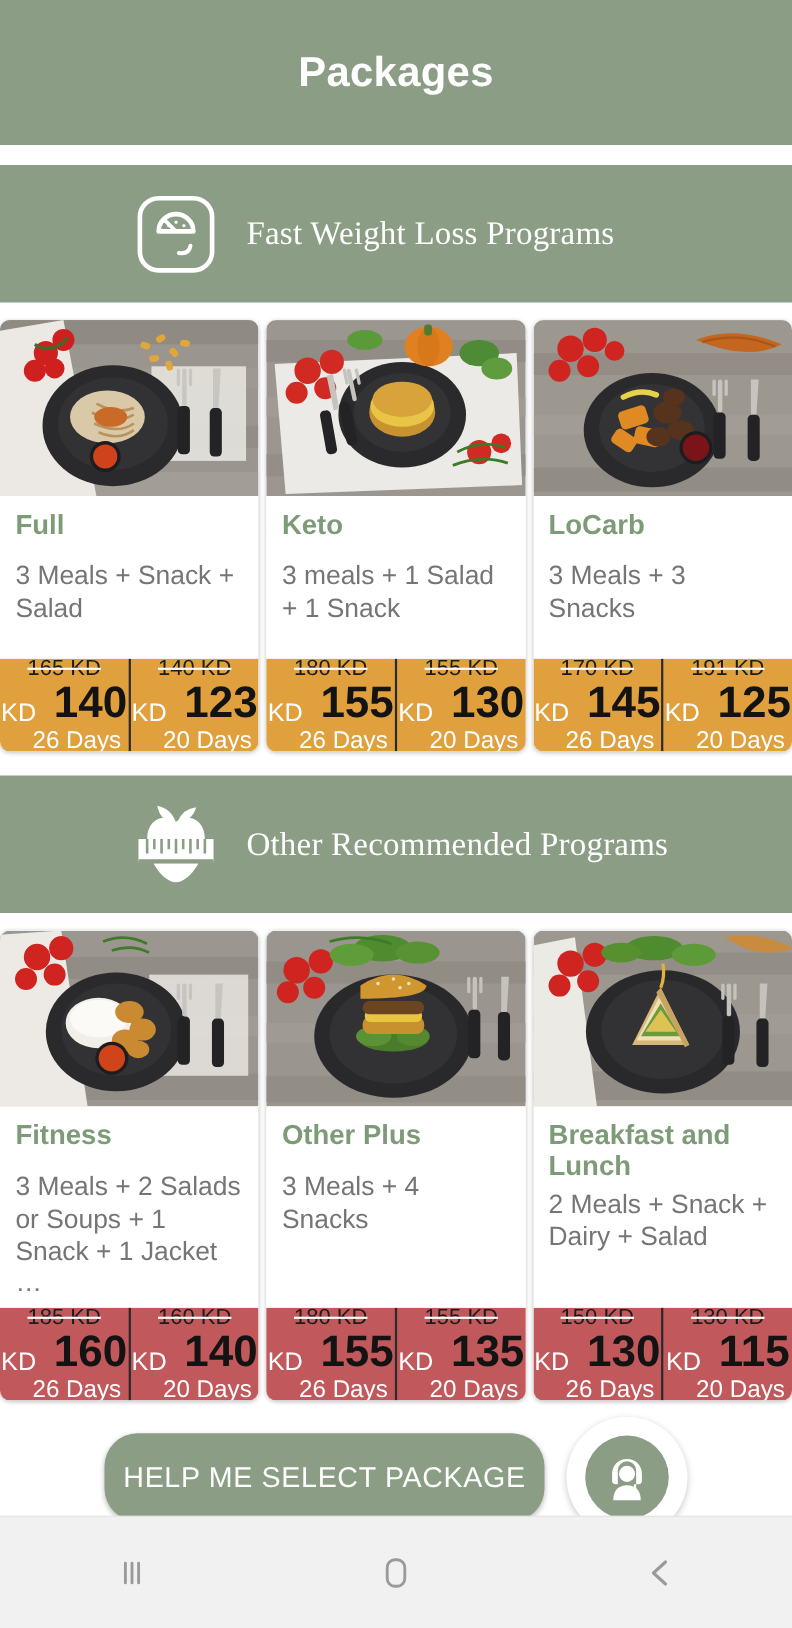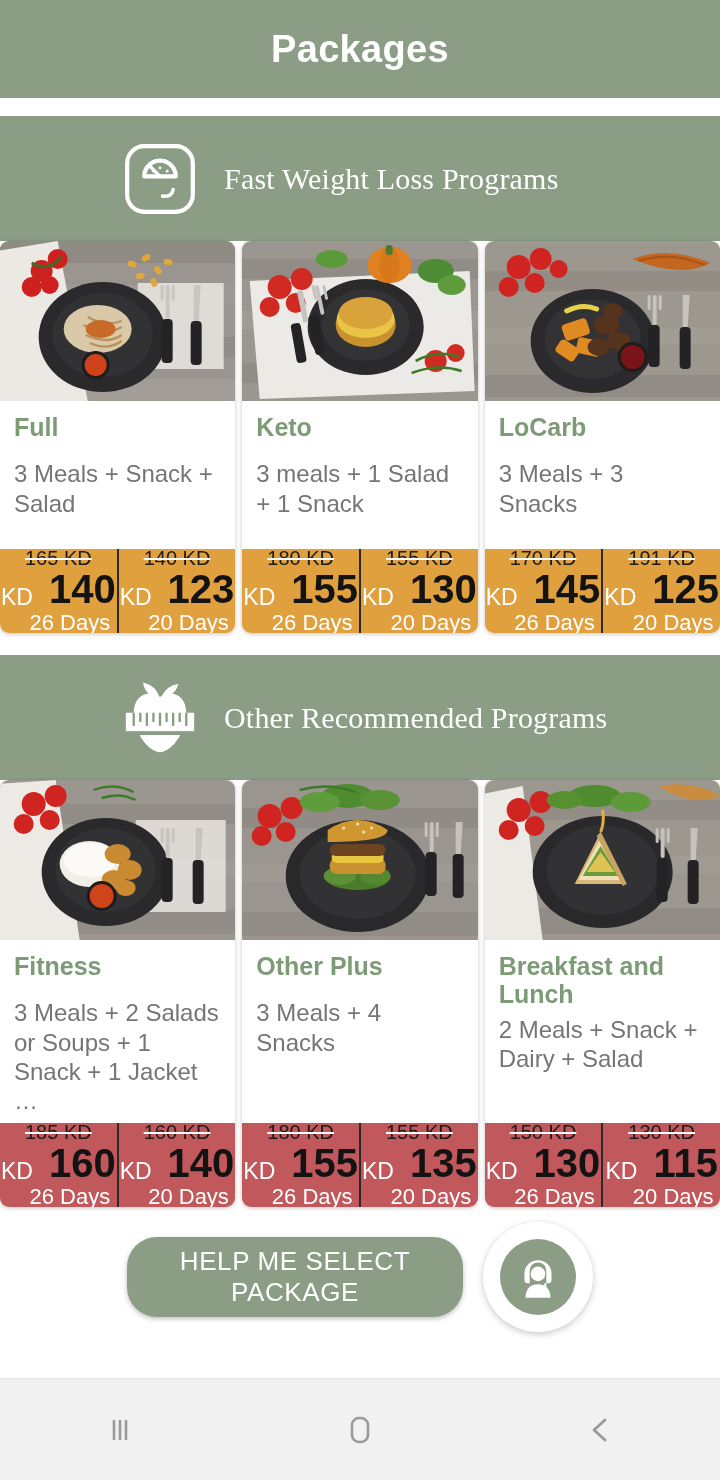--- a/index.html
+++ b/index.html
@@ -6,21 +6,21 @@
   html, body { width:720px; height:1480px; }
   body {
     font-family: "Liberation Sans", sans-serif;
     background:#ffffff;
     overflow:hidden;
     position:relative;
   }
 
   
   .appbar {
-    height:98px;
+    height:132px;
     background:#8b9e85;
     display:flex; align-items:center; justify-content:center;
   }
   .appbar-title {
     color:#ffffff;
     font-size:38px;
     font-weight:bold;
     letter-spacing:0.3px;
   }
 
@@ -40,21 +40,21 @@
   .section-head.second { margin-top:22px; }
   .sec-icon { width:84px; height:84px; flex:0 0 84px; display:block; }
   .sec-title {
     color:#ffffff;
     font-size:30px;
     font-weight:400;
     letter-spacing:0.2px;
   }
 
   
-  .row { display:flex; gap:7px; padding:0 0 0 0; align-items:stretch; }
+  .row { display:flex; gap:7px; padding:16px 0 0 0; align-items:stretch; }
   .card {
     flex:1 1 0;
     background:#ffffff;
     border-radius:9px;
     box-shadow:0 1px 4px rgba(0,0,0,0.24);
     overflow:hidden;
     display:flex; flex-direction:column;
     min-width:0;
   }
 
@@ -116,21 +116,21 @@
     gap:20px;
     padding:0 0 0 0;
     background:#fff;
   }
   .cta {
     background:#8b9e85;
     color:#ffffff;
     border:none;
     border-radius:30px;
     height:80px;
-    width:336px;
+    width:400px;
     font-size:26px;
     font-family:"Liberation Sans", sans-serif;
     letter-spacing:0.6px;
     box-shadow:0 2px 5px rgba(0,0,0,0.25);
     cursor:pointer;
   }
   .fab {
     width:110px; height:110px; border-radius:55px;
     background:#ffffff;
     box-shadow:0 2px 7px rgba(0,0,0,0.22);

